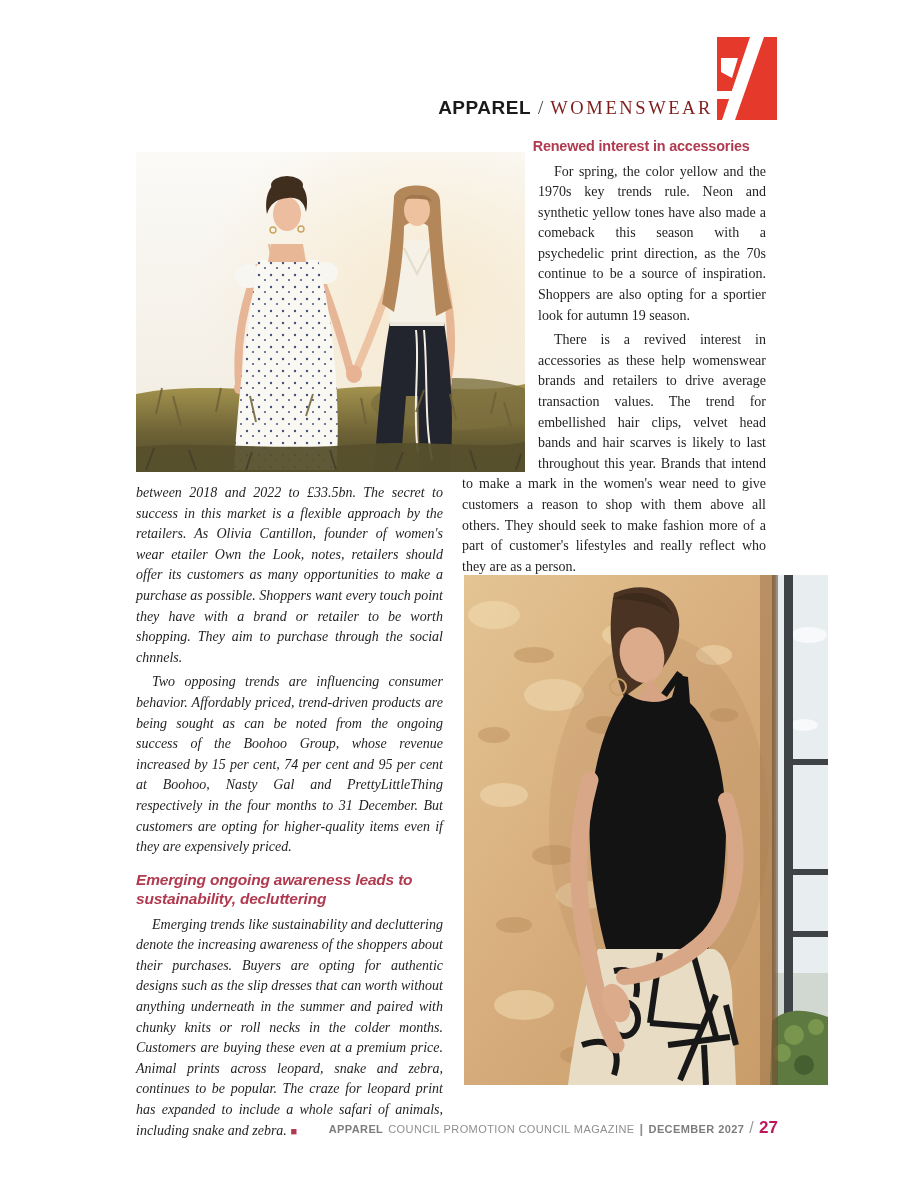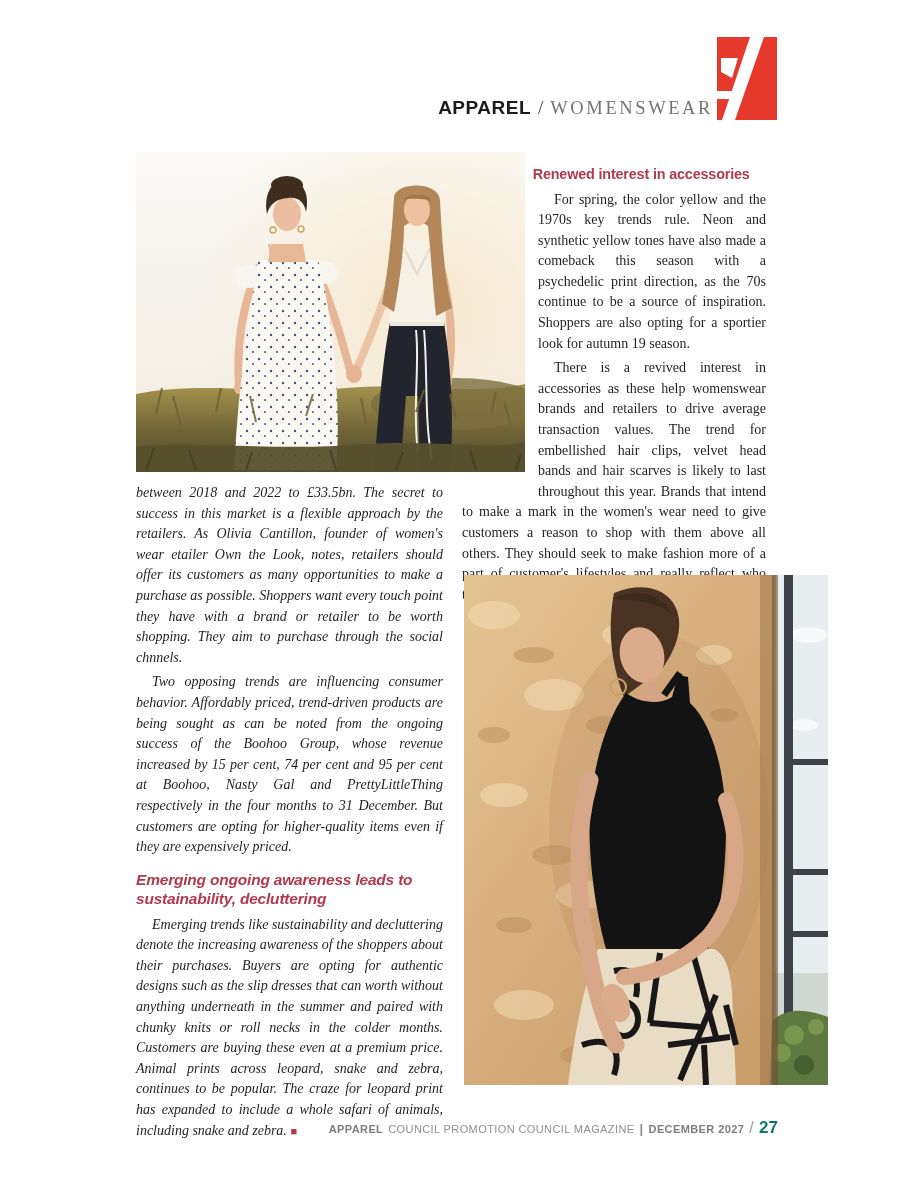--- a/index.html
+++ b/index.html
@@ -4,49 +4,49 @@
 <style>
   html,body { margin:0; padding:0; background:#ffffff; }
   .page {
     position:relative; width:909px; height:1204px; background:#fff; overflow:hidden;
     font-family:"Liberation Serif","DejaVu Serif",serif; color:#1f1f1f;
   }
   
   .masthead-text { position:absolute; top:97px; right:196px; white-space:nowrap; }
   .brand { font-family:"Liberation Sans",sans-serif; font-weight:bold; font-size:19px; letter-spacing:.5px; color:#1b1b1b; }
   .sep-slash { font-size:19px; color:#444; margin:0 7px; }
-  .section-name { font-size:18.5px; letter-spacing:2.6px; color:#737373; }
+  .section-name { font-size:18.5px; letter-spacing:2.6px; color:#7f1d1d; }
   .logo { position:absolute; left:717px; top:37px; width:60px; height:83px; }
   
   figure { margin:0; padding:0; }
   .photo-top { position:absolute; left:136px; top:152px; width:389px; height:320px; }
   .photo-bottom { position:absolute; left:464px; top:575px; width:364px; height:510px; }
   .photo-top svg, .photo-bottom svg, .logo svg { display:block; width:100%; height:100%; }
   
   p { margin:0 12px 4px 0; text-align:justify; font-size:14px; line-height:20.6px; }
   .indent { text-indent:16px; }
-  .col-right { position:absolute; left:462px; top:164px; width:316px; }
+  .col-right { position:absolute; left:462px; top:136px; width:316px; }
   .img-spacer { float:left; width:76px; height:333px; }
   .col-left { position:absolute; left:136px; top:483px; width:319px;font-style:italic; }
   h2.sub {
     font-family:"Liberation Sans",sans-serif; font-weight:700; color:#b03a4f;
     font-size:15.5px; line-height:19.5px; letter-spacing:-.2px; margin:0 0 6px 0;
   }
   h2.one-line { white-space:nowrap; transform:scaleX(.93); transform-origin:0 50%; }
   h2.mid { margin-top:12px; }
   .endmark { color:#b03a4f; font-size:11px; }
   
   .footer {
     position:absolute; top:1118px; right:131px; display:flex; align-items:baseline; gap:5px;
     font-family:"Liberation Sans",sans-serif; font-size:11px; letter-spacing:.4px; color:#8f8f8f;
   }
   .f-bold { font-weight:700; color:#7d7d7d; }
   .f-pipe { font-weight:700; font-size:13px; color:#8f8f8f; }
   .f-slash { font-size:16px; color:#9c9c9c; }
-  .f-num { font-weight:700; font-size:17px; color:#0f766e; letter-spacing:0; }
+  .f-num { font-weight:700; font-size:17px; color:#be185d; letter-spacing:0; }
 </style>
 </head>
 <body>
 
 <div class="page">
 
   <div class="masthead-text">
     <span class="brand">APPAREL</span><span class="sep-slash">/</span><span class="section-name">WOMENSWEAR</span>
   </div>
   <div class="logo">

